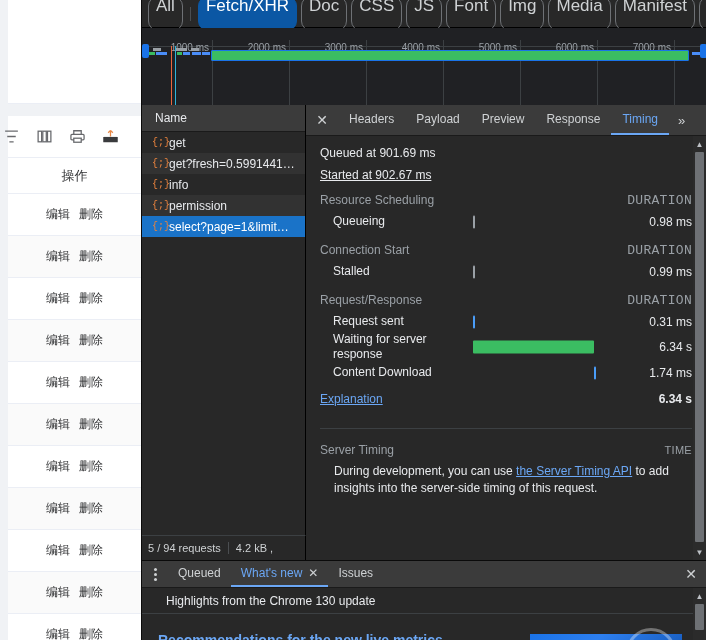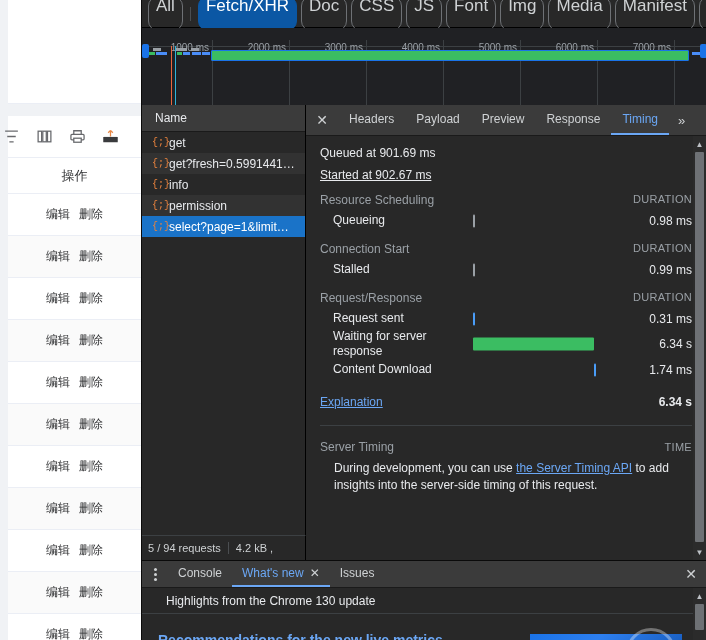--- a/index.html
+++ b/index.html
@@ -226,21 +226,21 @@
   .t-line {
     padding: 0 14px; margin-bottom: 8px;
     font-size: 12px; color: #e8eaed;
   }
   .t-tablewrap { padding: 0 14px; }
   .t-sec {
     display: flex; align-items: flex-start;
     margin-top: 11px; margin-bottom: 3px;
   }
   .t-sec-name { flex: 1; font-size: 12px; color: #9aa0a6; }
-  .t-sec-dur { font-size: 11px; color: #9aa0a6; letter-spacing: .3px; }
+  .t-sec-dur { font-size: 13px; color: #9aa0a6; letter-spacing: .3px; font-family: Liberation Mono, monospace; }
   .t-row {
     display: flex; align-items: center;
     min-height: 21px;
     position: relative;
   }
   .t-row-name {
     width: 148px; padding-left: 13px;
     font-size: 12px; color: #e8eaed;
     line-height: 15px;
   }
@@ -249,21 +249,21 @@
   }
   .t-bar {
     position: absolute; top: 50%; transform: translateY(-50%);
     height: 13px; border-radius: 1px;
   }
   .t-row-dur {
     width: 68px; text-align: right;
     font-size: 12px; color: #e8eaed;
   }
   .t-total-row {
-    display: flex; align-items: flex-end;
+    display: flex; align-items: flex-start;
     margin-top: 9px; min-height: 20px;
   }
   .t-total-link {
     flex: 1;
     font-size: 12px; color: #6ba7f5;
     text-decoration: underline; cursor: pointer;
   }
   .t-total-val { font-size: 12px; color: #e8eaed; font-weight: bold; }
   .t-hr { border-top: 1px solid #3c4043; margin: 16px 14px 0 14px; }
   .t-server {
@@ -643,21 +643,21 @@
     </div>
   </div>
 
   <div class="drawer">
     <div class="drawer-tabs">
       <div class="dw-menu">
           <span></span>
         </div>
       <div id="dwtabs" style="display:flex;">
           <div class="dw-tab">
-            <span>Console</span>
+            <span>Queued</span>
           </div>
           <div class="dw-tab active">
             <span>What's new</span>
             <span class="x">✕</span>
           </div>
           <div class="dw-tab">
             <span>Issues</span>
           </div>
         </div>
       <div class="dw-close">✕</div>

